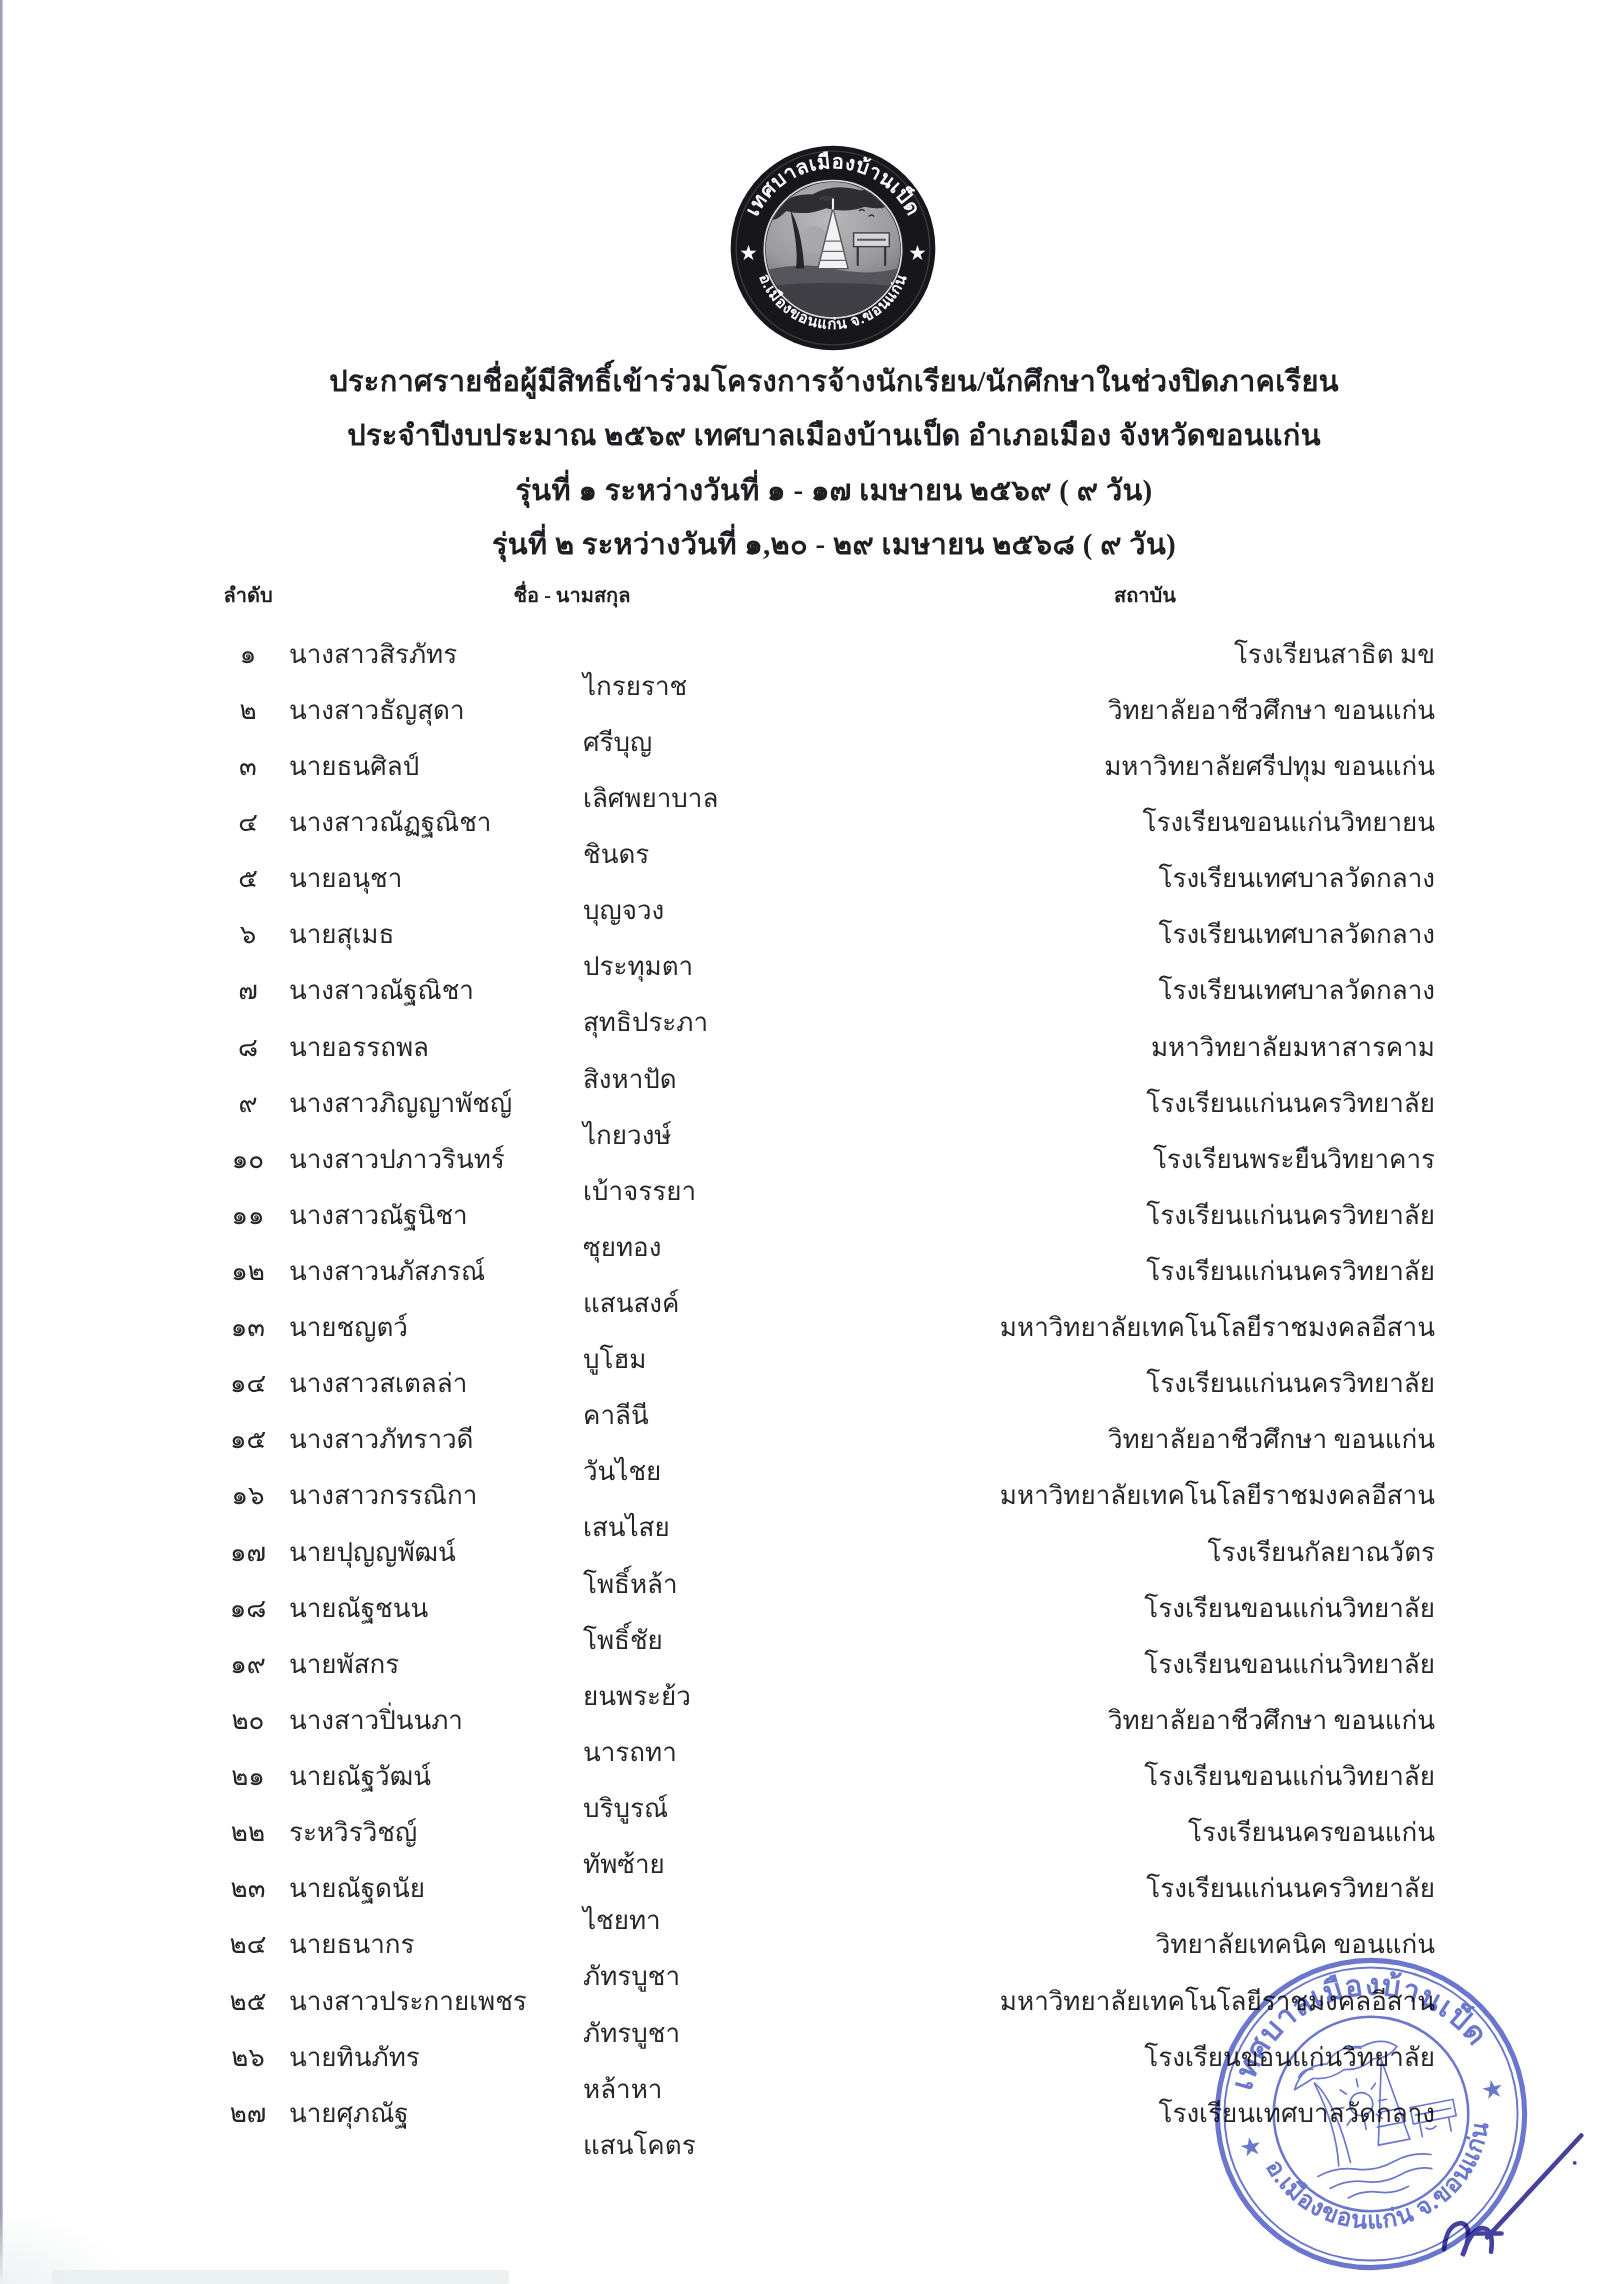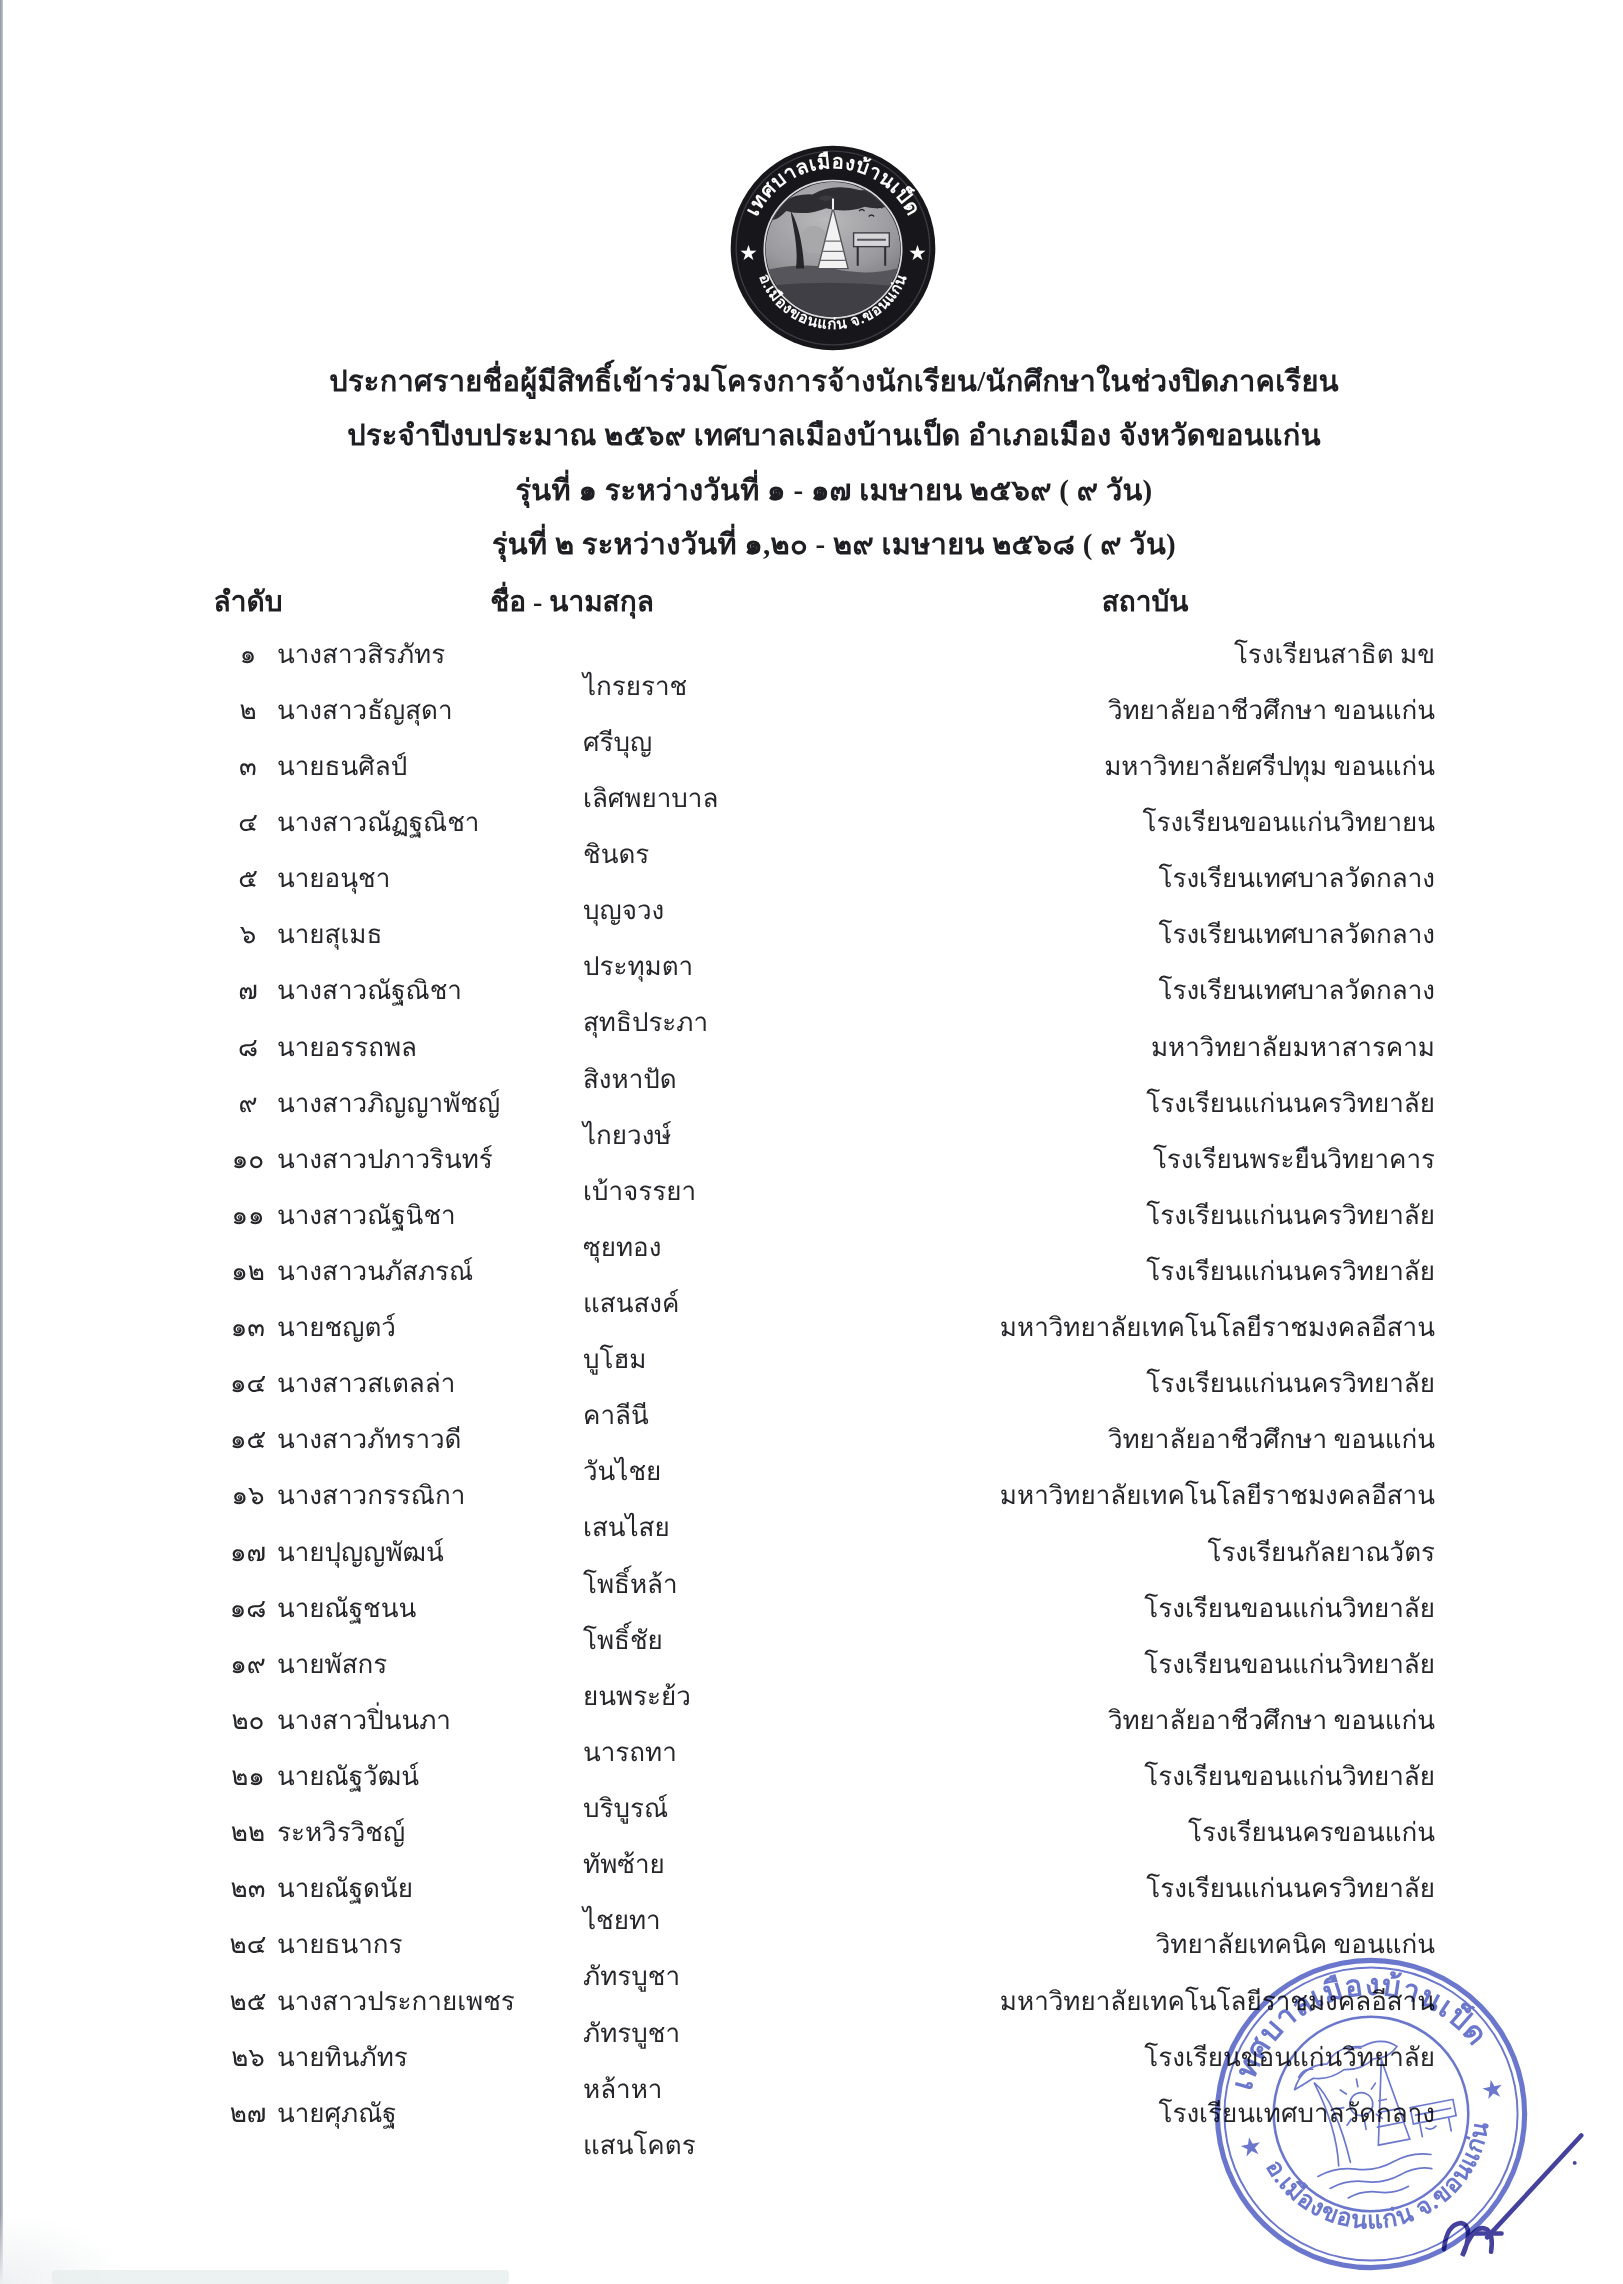--- a/index.html
+++ b/index.html
@@ -8,27 +8,27 @@
     font-family:"Liberation Serif","DejaVu Serif",serif;color:#222226;
   }
   .scan-edge{position:absolute;left:0;top:0;width:3.3px;height:2284px;background:linear-gradient(90deg,#8f93a2,#c7c9d2);}
   .scan-bottom{position:absolute;left:52px;top:2270px;width:457px;height:14.4px;background:#e7eded;border-radius:3.9px;opacity:.8;}
   .scan-corner{position:absolute;left:0px;top:2212px;width:131px;height:72px;background:radial-gradient(ellipse at 0% 100%, #eef1f2 0%, rgba(255,255,255,0) 70%);}
   .logo-wrap{position:absolute;left:730px;top:145px;width:206px;height:206px;}
   .title-line{
     position:absolute;left:22px;width:1624px;height:47px;line-height:47px;
     text-align:center;font-weight:700;font-size:29px;color:#1f1f23;letter-spacing:0.3px;
   }
-  .thead{position:absolute;left:0;top:579px;width:1624px;height:42px;font-weight:700;font-size:28px;color:#1f1f23;}
+  .thead{position:absolute;left:0;top:579px;width:1624px;height:42px;font-weight:700;font-size:20px;color:#1f1f23;}
   .thead .h-no{position:absolute;left:196px;width:104px;text-align:center;}
   .thead .h-name{position:absolute;left:409px;width:326px;text-align:center;}
   .thead .h-inst{position:absolute;left:982px;width:326px;text-align:center;}
   .row{position:absolute;left:0;width:1624px;height:42px;line-height:42px;font-size:26px;color:#26262a;}
   .row .c-no{position:absolute;left:196px;width:104px;text-align:center;}
-  .row .c-first{position:absolute;left:277px;width:300px;white-space:nowrap;}
+  .row .c-first{position:absolute;left:289px;width:300px;white-space:nowrap;}
   .row .c-last{position:absolute;left:583px;width:300px;white-space:nowrap;margin-top:32px;}
   .row .c-inst{position:absolute;left:822px;width:613px;text-align:right;white-space:nowrap;}
   .stamp-wrap{position:absolute;left:1211px;top:1954px;width:320px;height:320px;mix-blend-mode:multiply;opacity:.88;}
   .sig-wrap{position:absolute;left:1410px;top:2121px;width:183px;height:157px;mix-blend-mode:multiply;}
 </style>
 </head>
 <body>
 
 <div class="scan-edge"></div>
 <div class="scan-corner"></div>

